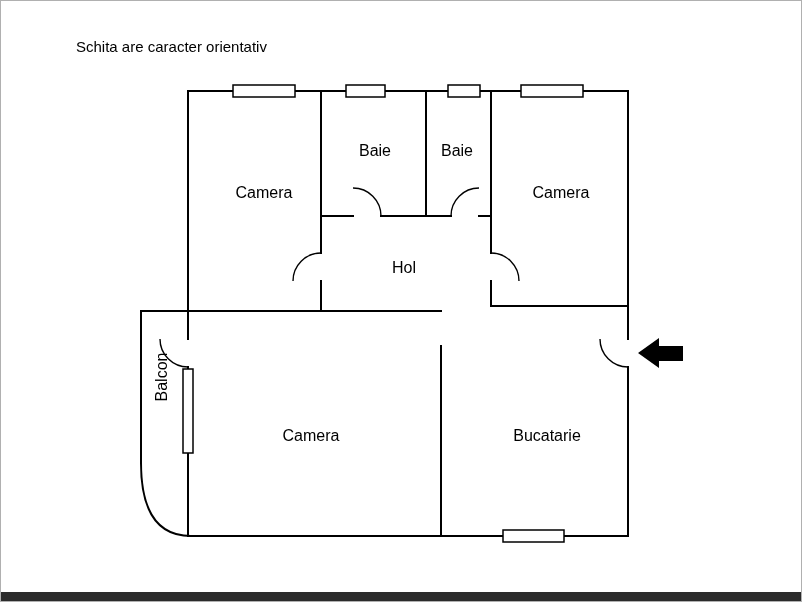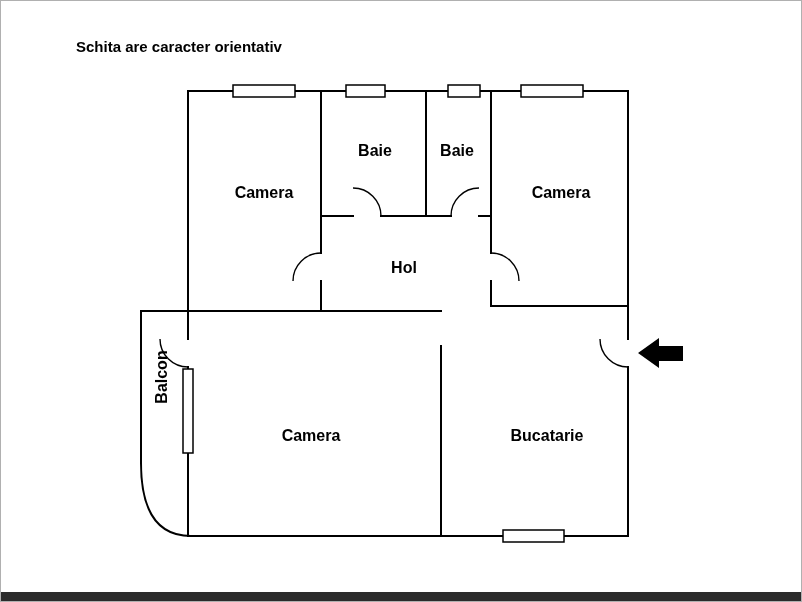--- a/index.html
+++ b/index.html
@@ -9,21 +9,20 @@
     font-family: "Liberation Sans", sans-serif;
   }
   .screen {
     position: relative;
     width: 800px;
     height: 600px;
     border: 1px solid #b0b0b0;
     background: #ffffff;
     overflow: hidden;
     box-sizing: content-box;
-    font-weight: bold;
   }
   svg { display: block; }
   .wall {
     stroke: #000000;
     stroke-width: 2;
     stroke-linecap: square;
     fill: none;
   }
   .door-arc {
     stroke: #000000;

